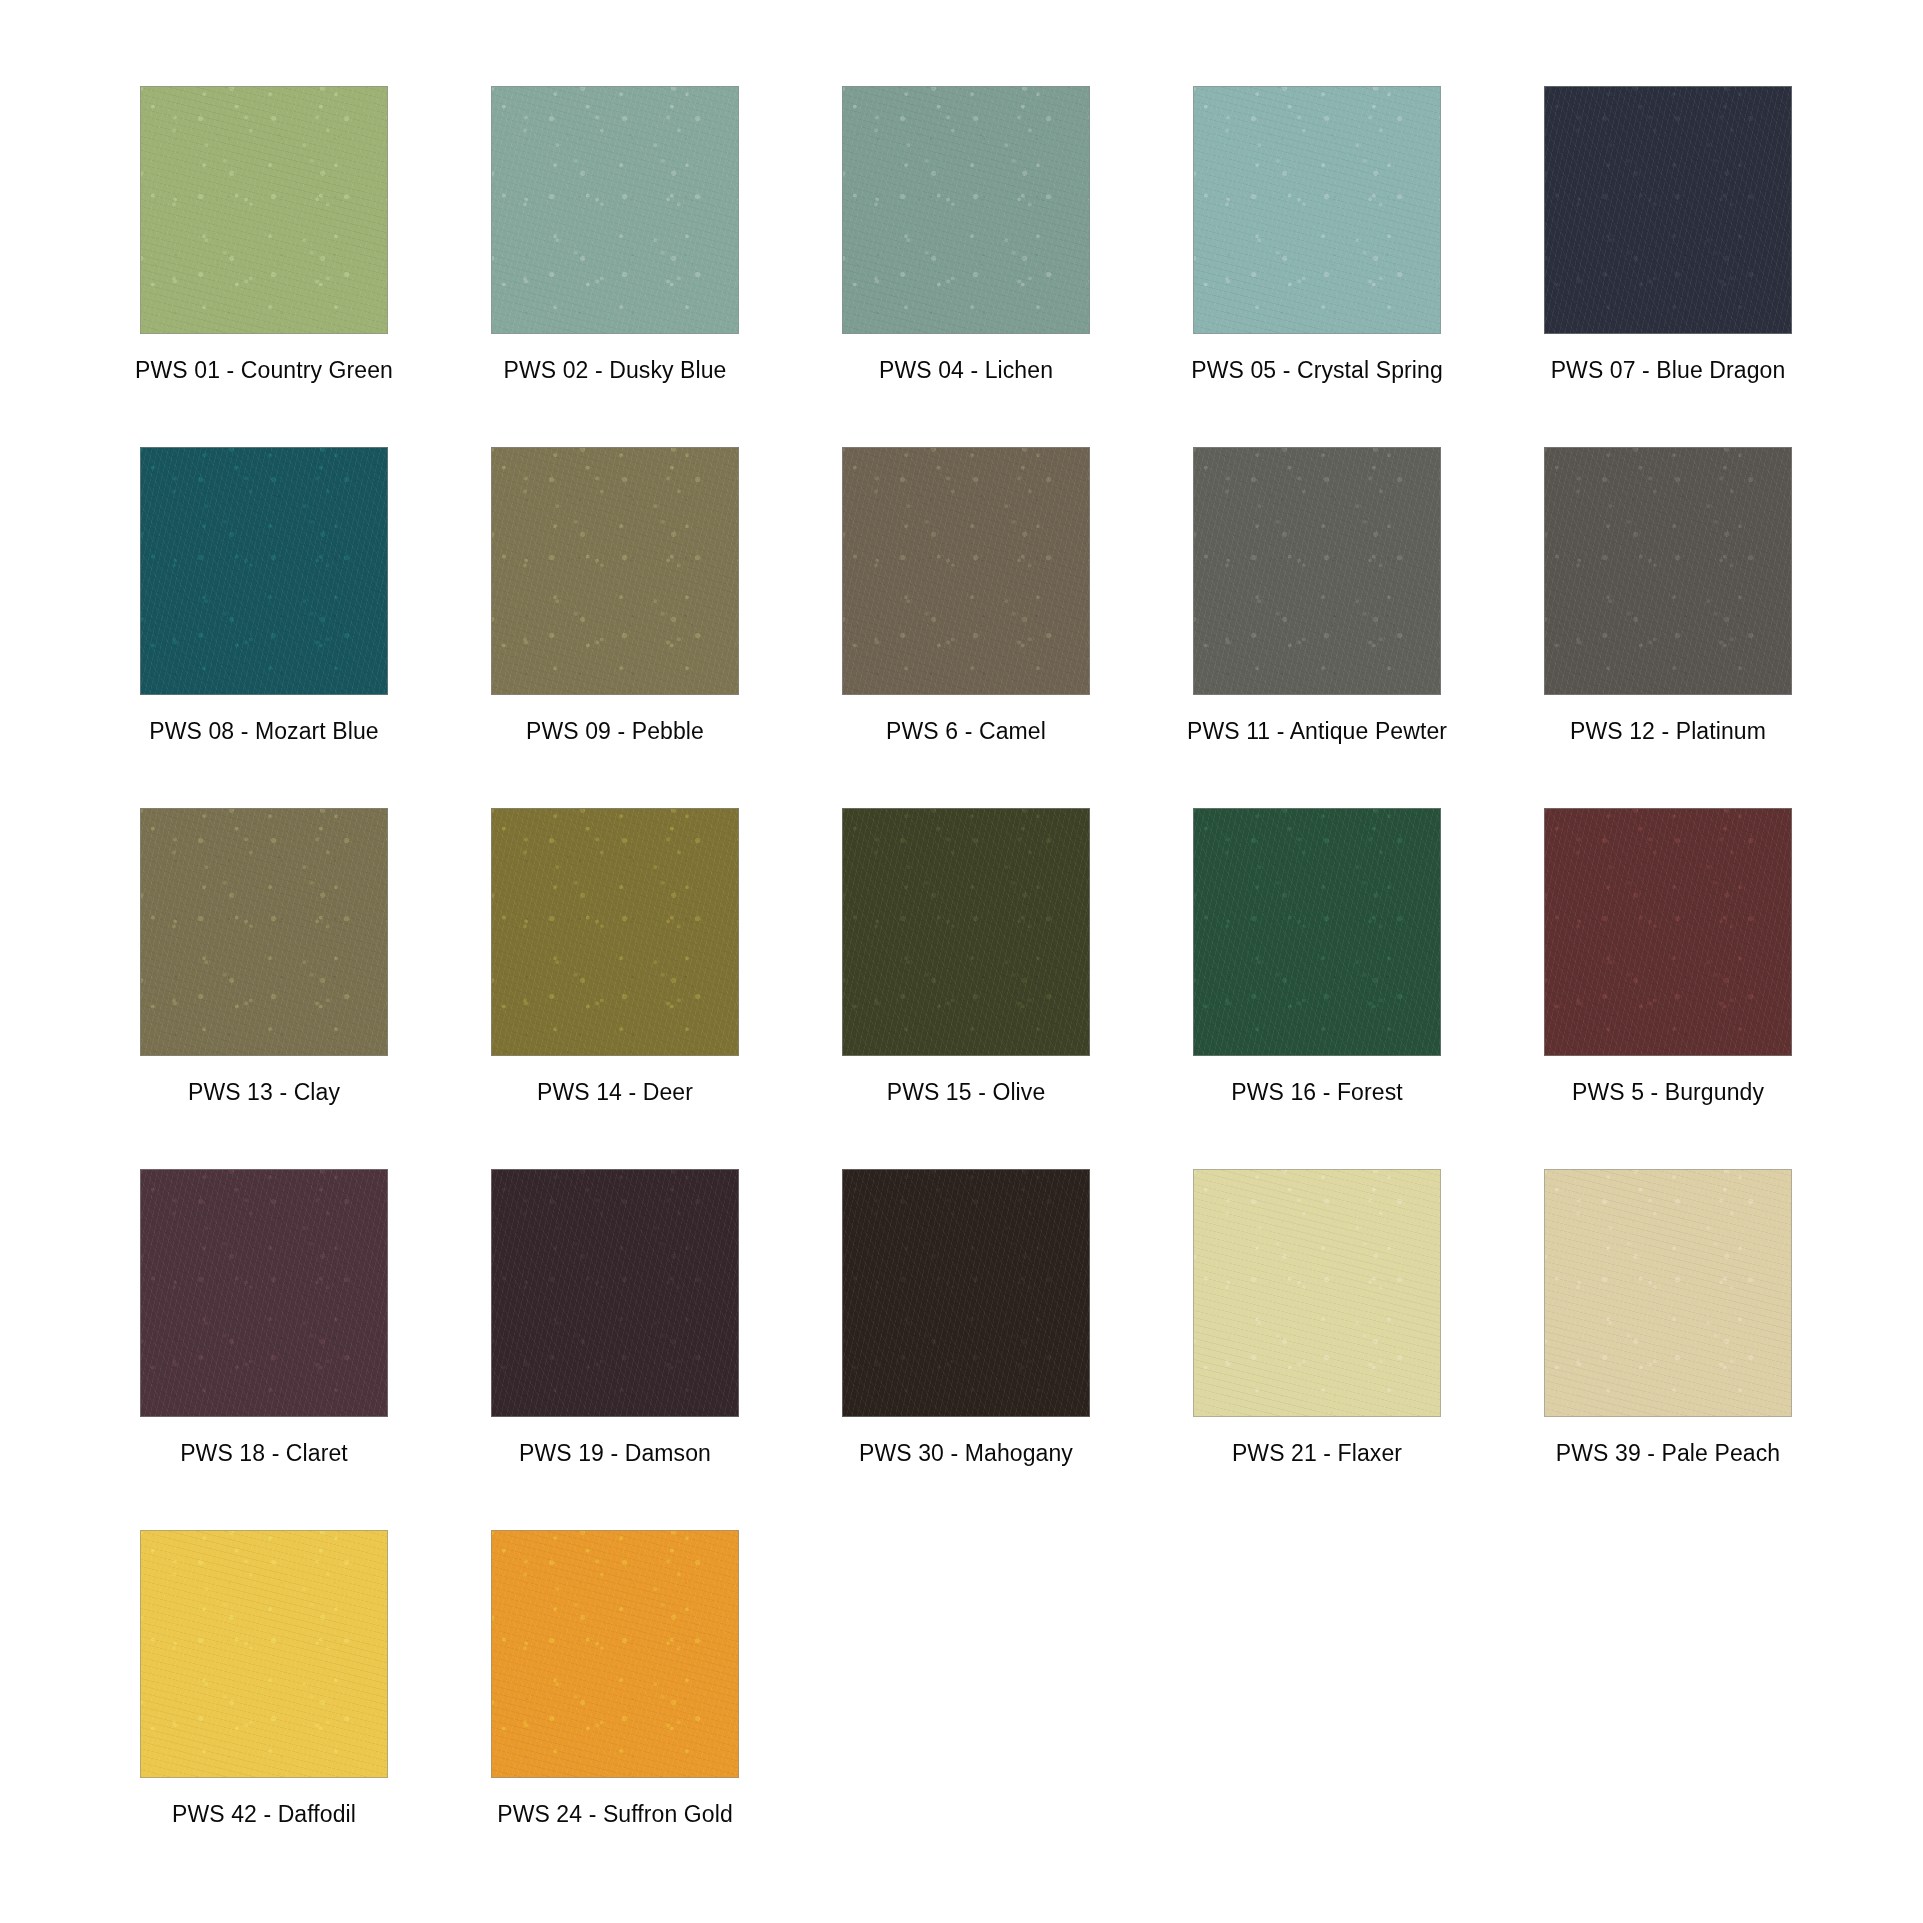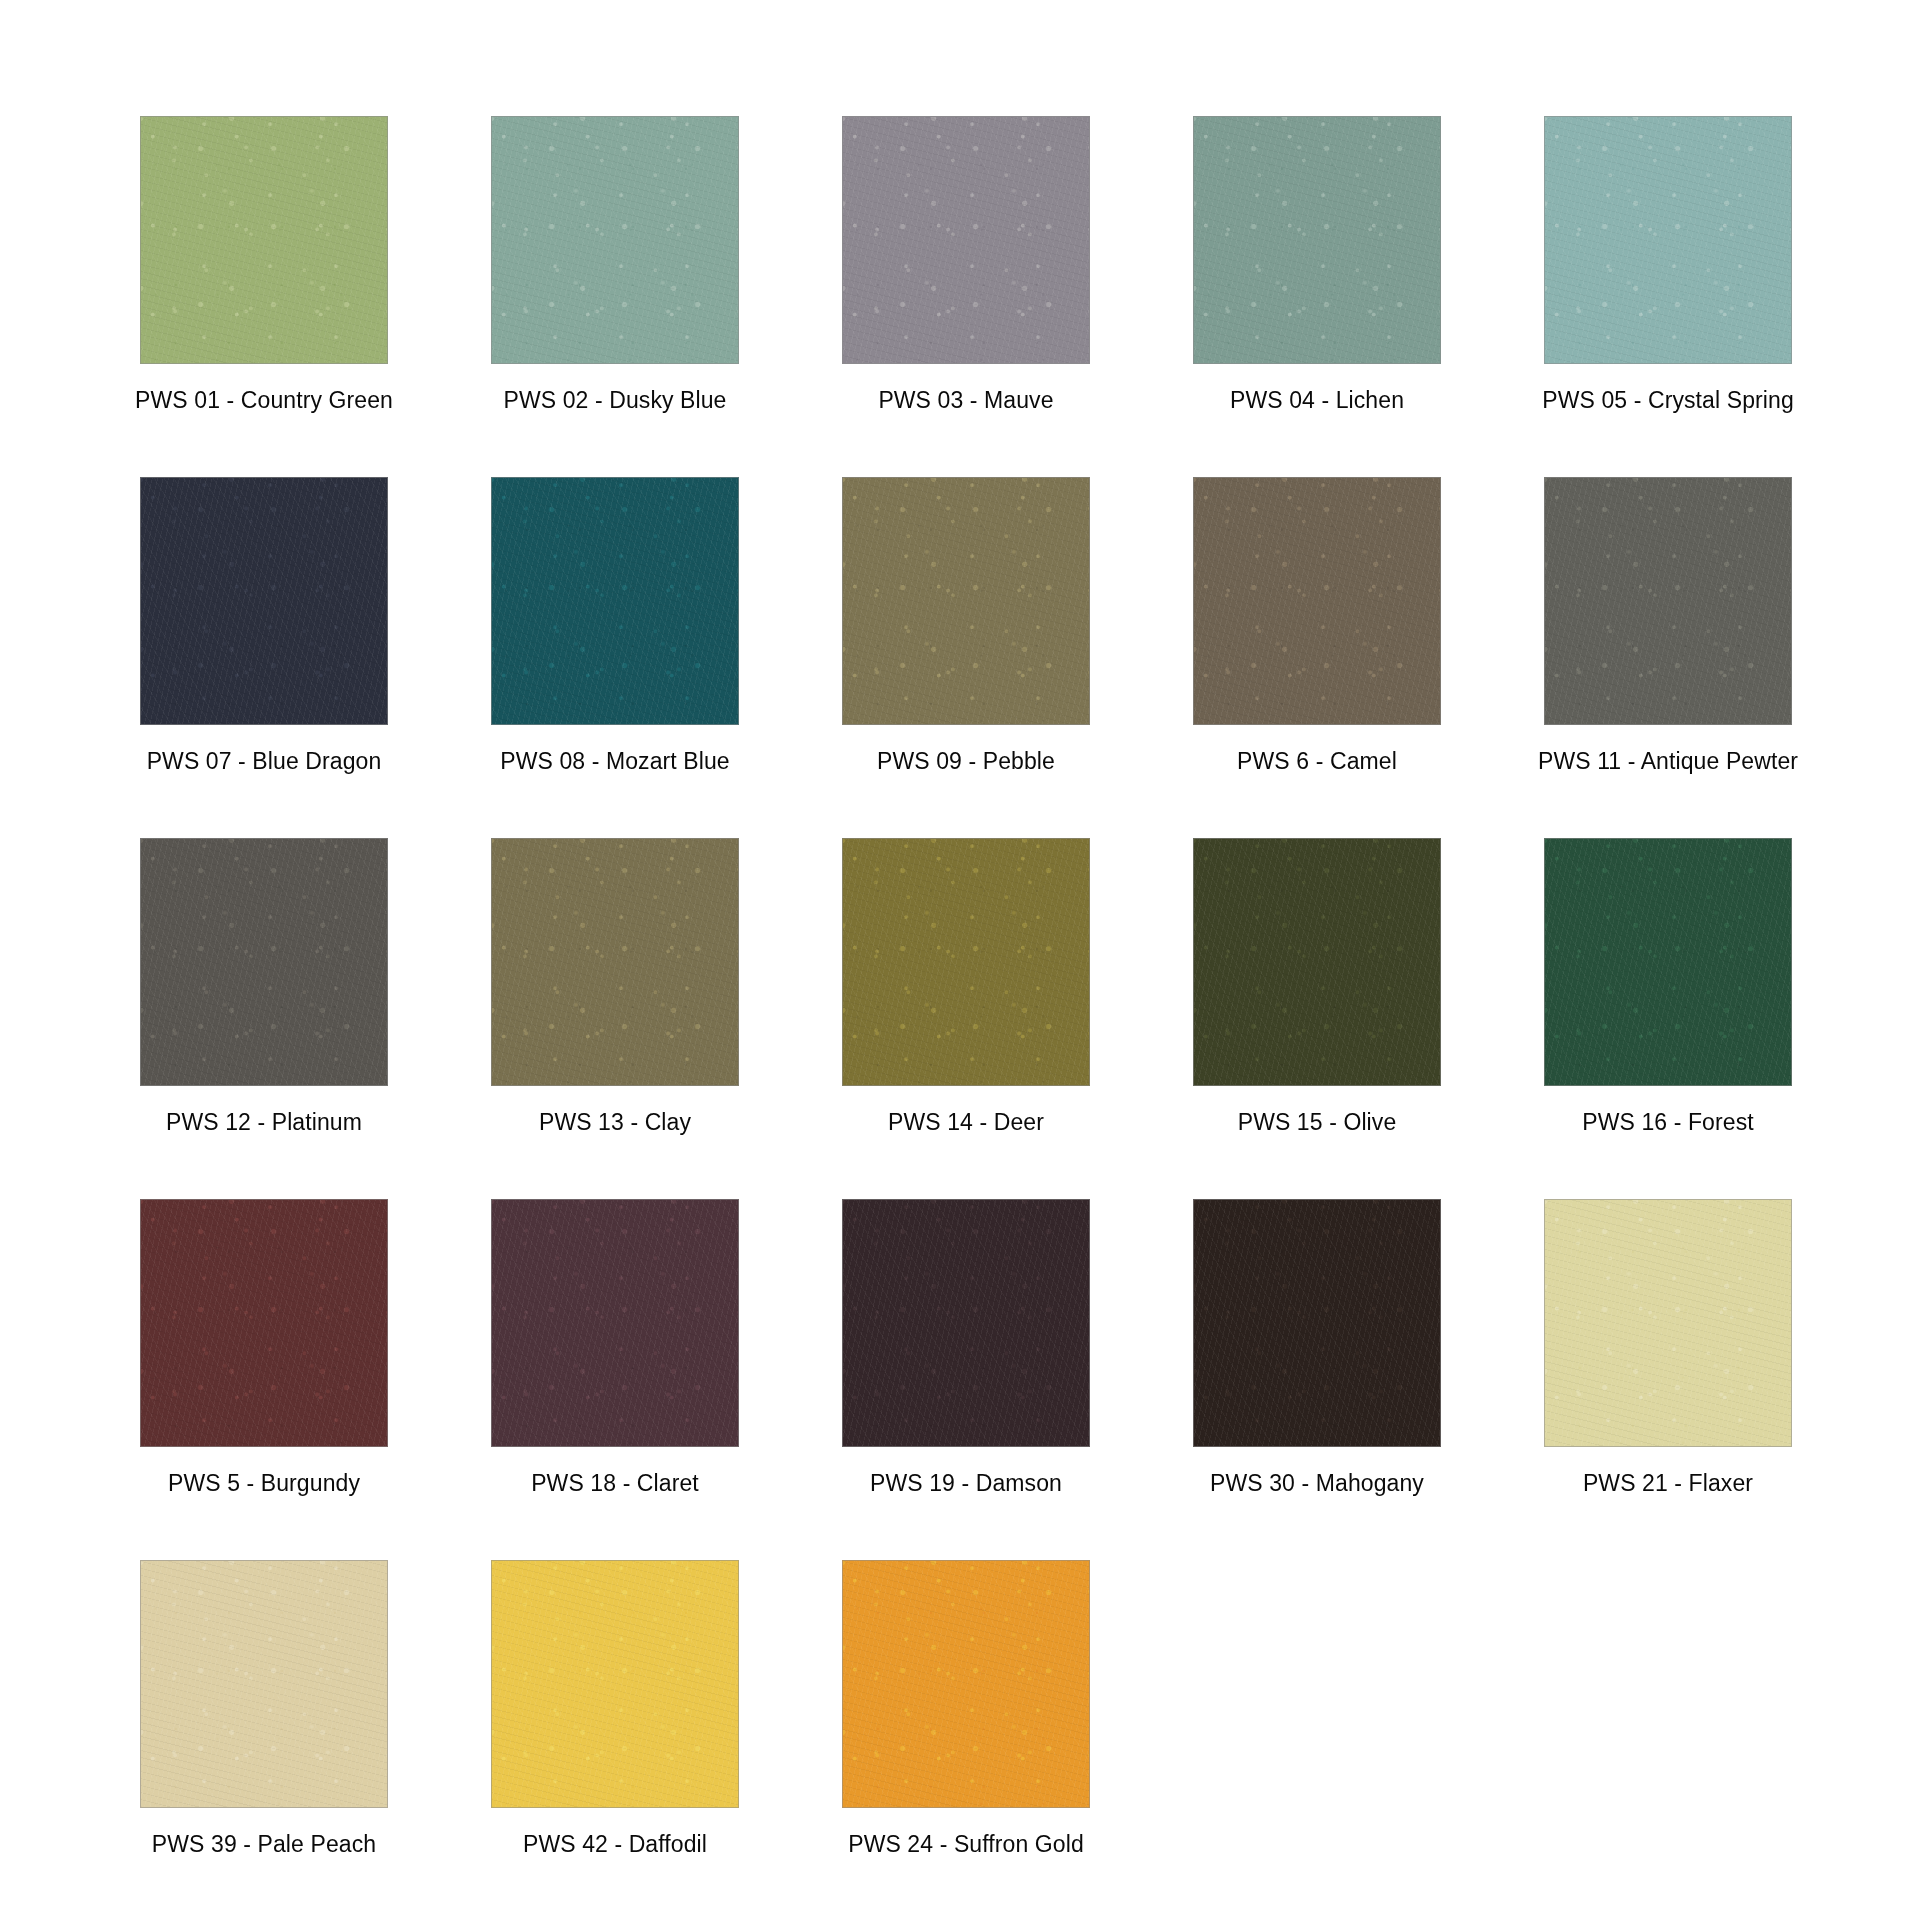--- a/index.html
+++ b/index.html
@@ -13,21 +13,21 @@
     font-family: "Liberation Sans", "DejaVu Sans", sans-serif;
     color: #000000;
     overflow: hidden;
   }
 
   #chart {
     position: relative;
     width: 1924px;
     height: 1924px;
     box-sizing: border-box;
-    padding: 116px 131px 0 140px;
+    padding: 86px 131px 0 140px;
   }
 
   .swatch-grid {
     display: grid;
     grid-template-columns: repeat(5, 248px);
     grid-auto-rows: 361px;
     column-gap: 103px;
     row-gap: 0;
     width: 1653px;
   }
@@ -104,24 +104,20 @@
   <div class="swatch-grid">
       <div class="swatch-cell">
         <div class="swatch-chip" style="background-color: rgb(156, 177, 115);"></div>
         <div class="swatch-label">PWS 01 - Country Green</div>
       </div>
       <div class="swatch-cell">
         <div class="swatch-chip" style="background-color: rgb(134, 168, 156);"></div>
         <div class="swatch-label">PWS 02 - Dusky Blue</div>
       </div>
       <div class="swatch-cell">
-        <div class="swatch-chip" style="background-color: rgb(140, 135, 144);"></div>
-        <div class="swatch-label">PWS 03 - Mauve</div>
-      </div>
-      <div class="swatch-cell">
         <div class="swatch-chip" style="background-color: rgb(125, 156, 146);"></div>
         <div class="swatch-label">PWS 04 - Lichen</div>
       </div>
       <div class="swatch-cell">
         <div class="swatch-chip" style="background-color: rgb(139, 179, 176);"></div>
         <div class="swatch-label">PWS 05 - Crystal Spring</div>
       </div>
       <div class="swatch-cell">
         <div class="swatch-chip" style="background-color: rgb(43, 47, 61);"></div>
         <div class="swatch-label">PWS 07 - Blue Dragon</div>

